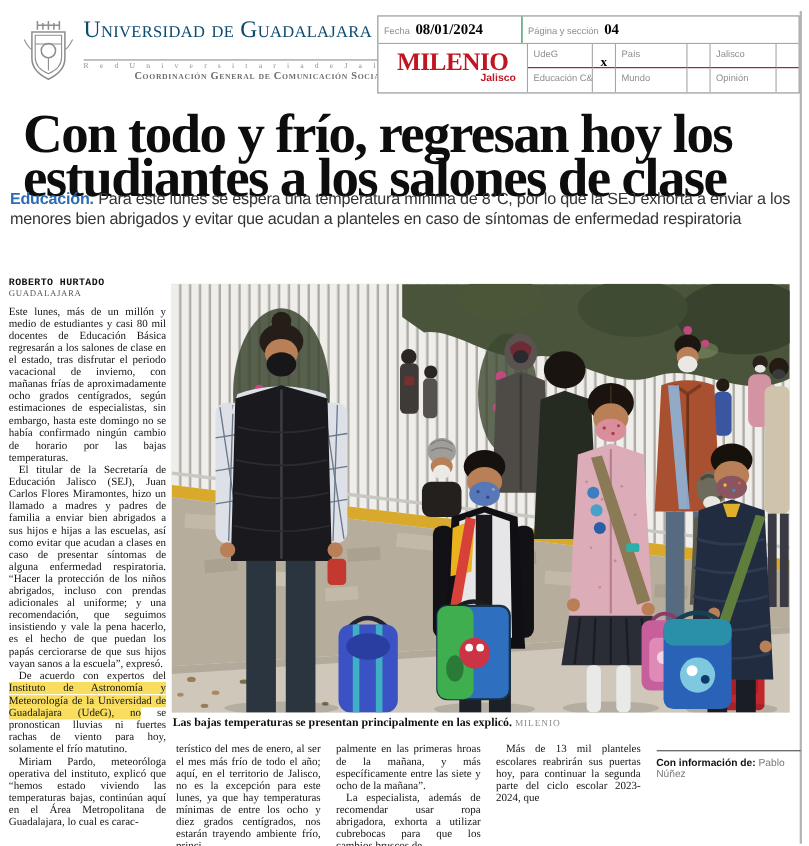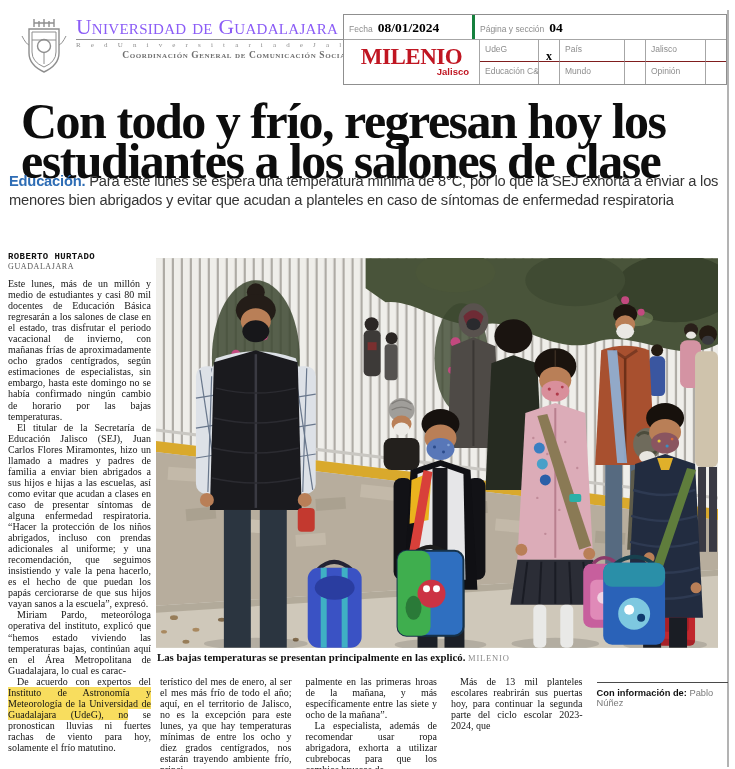--- a/index.html
+++ b/index.html
@@ -3,34 +3,34 @@
 <meta charset="utf-8">
 <style>
   html,body{margin:0;padding:0;background:#fff;}
   .page{position:relative;width:735px;height:769px;background:#fff;overflow:hidden;
         font-family:"Liberation Serif",serif;color:#1c1c1c;}
 
   
   .masthead{position:absolute;left:20px;top:16px;width:330px;display:flex;align-items:flex-start;}
   .crest{flex:0 0 auto;margin-right:8px;}
   .mast-text{flex:1;}
-  .uni-name{font-variant:small-caps;font-size:21.5px;line-height:22px;color:#8b5cf6;
-            letter-spacing:.3px;border-bottom:1.5px solid #8f8f8f;padding-bottom:1px;white-space:nowrap;}
+  .uni-name{font-variant:small-caps;font-size:21.5px;line-height:22px;color:#0c4a6e;
+            letter-spacing:.3px;border-bottom:1.5px solid #8f8f8f;padding-bottom:16px;white-space:nowrap;}
   .uni-net{font-family:"Liberation Serif",serif;font-size:7px;color:#8f8f8f;letter-spacing:4.2px;
            margin-top:1px;white-space:nowrap;}
   .uni-coord{font-variant:small-caps;font-weight:bold;font-size:9.5px;color:#6e6e6e;
              letter-spacing:.6px;text-align:center;margin-top:1px;white-space:nowrap;}
 
   
   .pubbox{position:absolute;left:343px;top:14px;width:384px;border:1px solid #8f8f8f;
           font-family:"Liberation Sans",sans-serif;background:#fff;box-sizing:border-box;}
   .pb-row1{display:flex;height:24px;border-bottom:1px solid #a6a6a6;}
   .pb-cell{box-sizing:border-box;padding:3px 0 0 5px;}
   .pb-c1{width:136px;border-right:1px solid #a6a6a6;}
-  .pb-c2{width:131px;border-right:3px solid #15803d;}
+  .pb-c2{width:131px;border-right:1px solid #15803d;}
   .pb-c3{flex:1;}
   .pb-label{font-size:8.5px;color:#8d8d8d;}
   .pb-value{font-family:"Liberation Serif",serif;font-weight:bold;font-size:13.5px;color:#000;margin-left:5px;}
   .pb-body{display:flex;}
   .pb-logo{width:136px;border-right:1px solid #a6a6a6;box-sizing:border-box;
            display:flex;flex-direction:column;justify-content:center;padding:2px 10px 3px 10px;}
   .milenio{font-family:"Liberation Serif",serif;font-weight:bold;font-size:23px;line-height:22px;
            color:#c01622;letter-spacing:-.5px;text-align:center;}
   .milenio-ed{font-size:9.5px;font-weight:bold;color:#c01622;text-align:right;margin-top:-2px;}
   .pb-grid{flex:1;display:grid;grid-template-columns:59px 21px 65px 21px 60px 1fr;grid-auto-rows:22px;}
@@ -135,22 +135,22 @@
 
   <h1 class="headline">Con todo y frío, regresan hoy los estudiantes a los salones de clase</h1>
   <p class="deck"><span class="kicker">Educación.</span><span> Para este lunes se espera una temperatura mínima de 8°C, por lo que la SEJ exhorta a enviar a los menores bien abrigados y evitar que acudan a planteles en caso de síntomas de enfermedad respiratoria</span></p>
 
   <div class="col1">
     <div class="byline-name">ROBERTO HURTADO</div>
     <div class="byline-place">GUADALAJARA</div>
     <div class="bodytext">
       <p>Este lunes, más de un millón y medio de estudiantes y casi 80 mil docentes de Educación Básica regresarán a los salones de clase en el estado, tras disfrutar el periodo vacacional de invierno, con mañanas frías de aproximadamente ocho grados centígrados, según estimaciones de especialistas, sin embargo, hasta este domingo no se había confirmado ningún cambio de horario por las bajas temperaturas.</p>
       <p class="ind">El titular de la Secretaría de Educación Jalisco (SEJ), Juan Carlos Flores Miramontes, hizo un llamado a madres y padres de familia a enviar bien abrigados a sus hijos e hijas a las escuelas, así como evitar que acudan a clases en caso de presentar síntomas de alguna enfermedad respiratoria. “Hacer la protección de los niños abrigados, incluso con prendas adicionales al uniforme; y una recomendación, que seguimos insistiendo y vale la pena hacerlo, es el hecho de que puedan los papás cerciorarse de que sus hijos vayan sanos a la escuela”, expresó.</p>
+      <p class="ind"><span>De acuerdo con expertos del </span><span class="hl">Instituto de Astronomía y Meteorología de la Universidad de Guadalajara (UdeG), no</span><span> se pronostican lluvias ni fuertes rachas de viento para hoy, solamente el frío matutino.</span></p>
       <p class="ind">Miriam Pardo, meteoróloga operativa del instituto, explicó que “hemos estado viviendo las temperaturas bajas, continúan aquí en el Área Metropolitana de Guadalajara, lo cual es carac-</p>
-      <p class="ind"><span>De acuerdo con expertos del </span><span class="hl">Instituto de Astronomía y Meteorología de la Universidad de Guadalajara (UdeG), no</span><span> se pronostican lluvias ni fuertes rachas de viento para hoy, solamente el frío matutino.</span></p>
     </div>
   </div>
 
   <div class="photo">
     <svg width="562" height="390" viewBox="0 0 563 390">
       <defs>
         <pattern id="fence" width="9" height="12" patternUnits="userSpaceOnUse">
           <rect width="9" height="12" fill="#efeeea"></rect>
           <rect x="6.8" width="2.2" height="12" fill="#aeaba5"></rect>
         </pattern>

